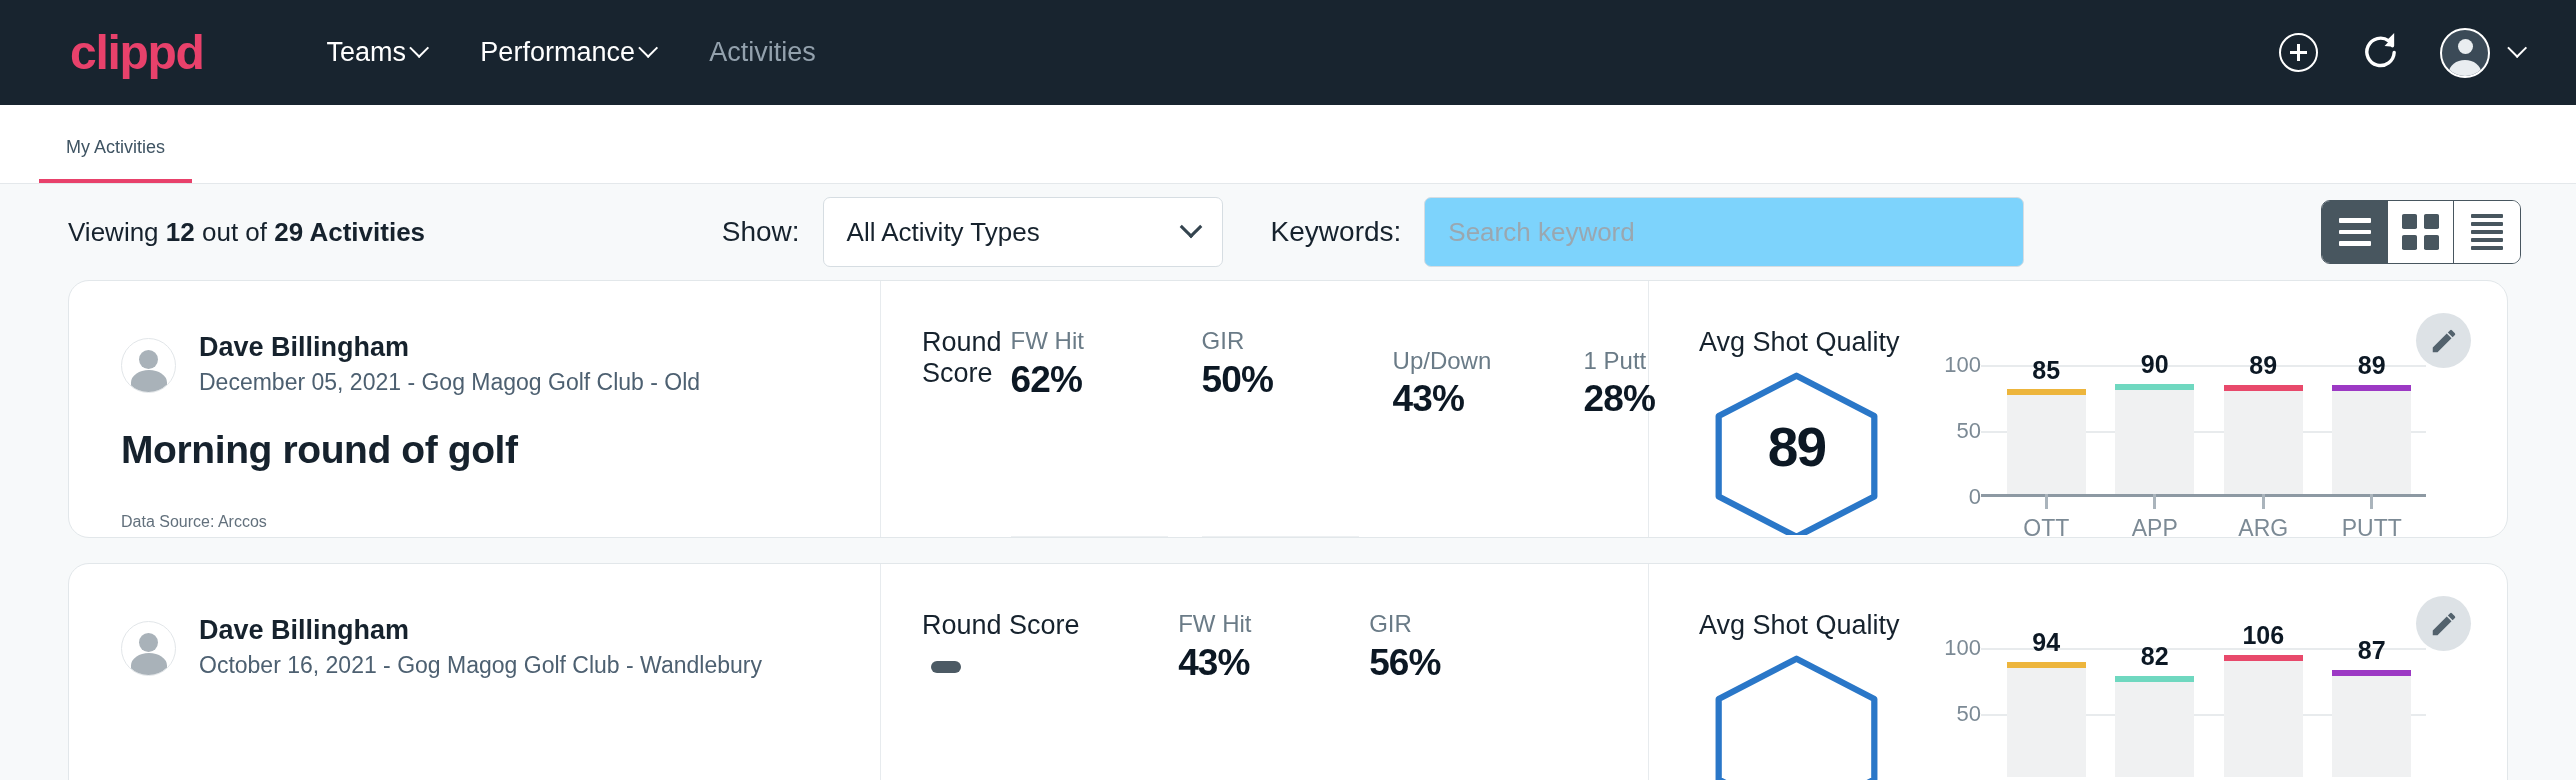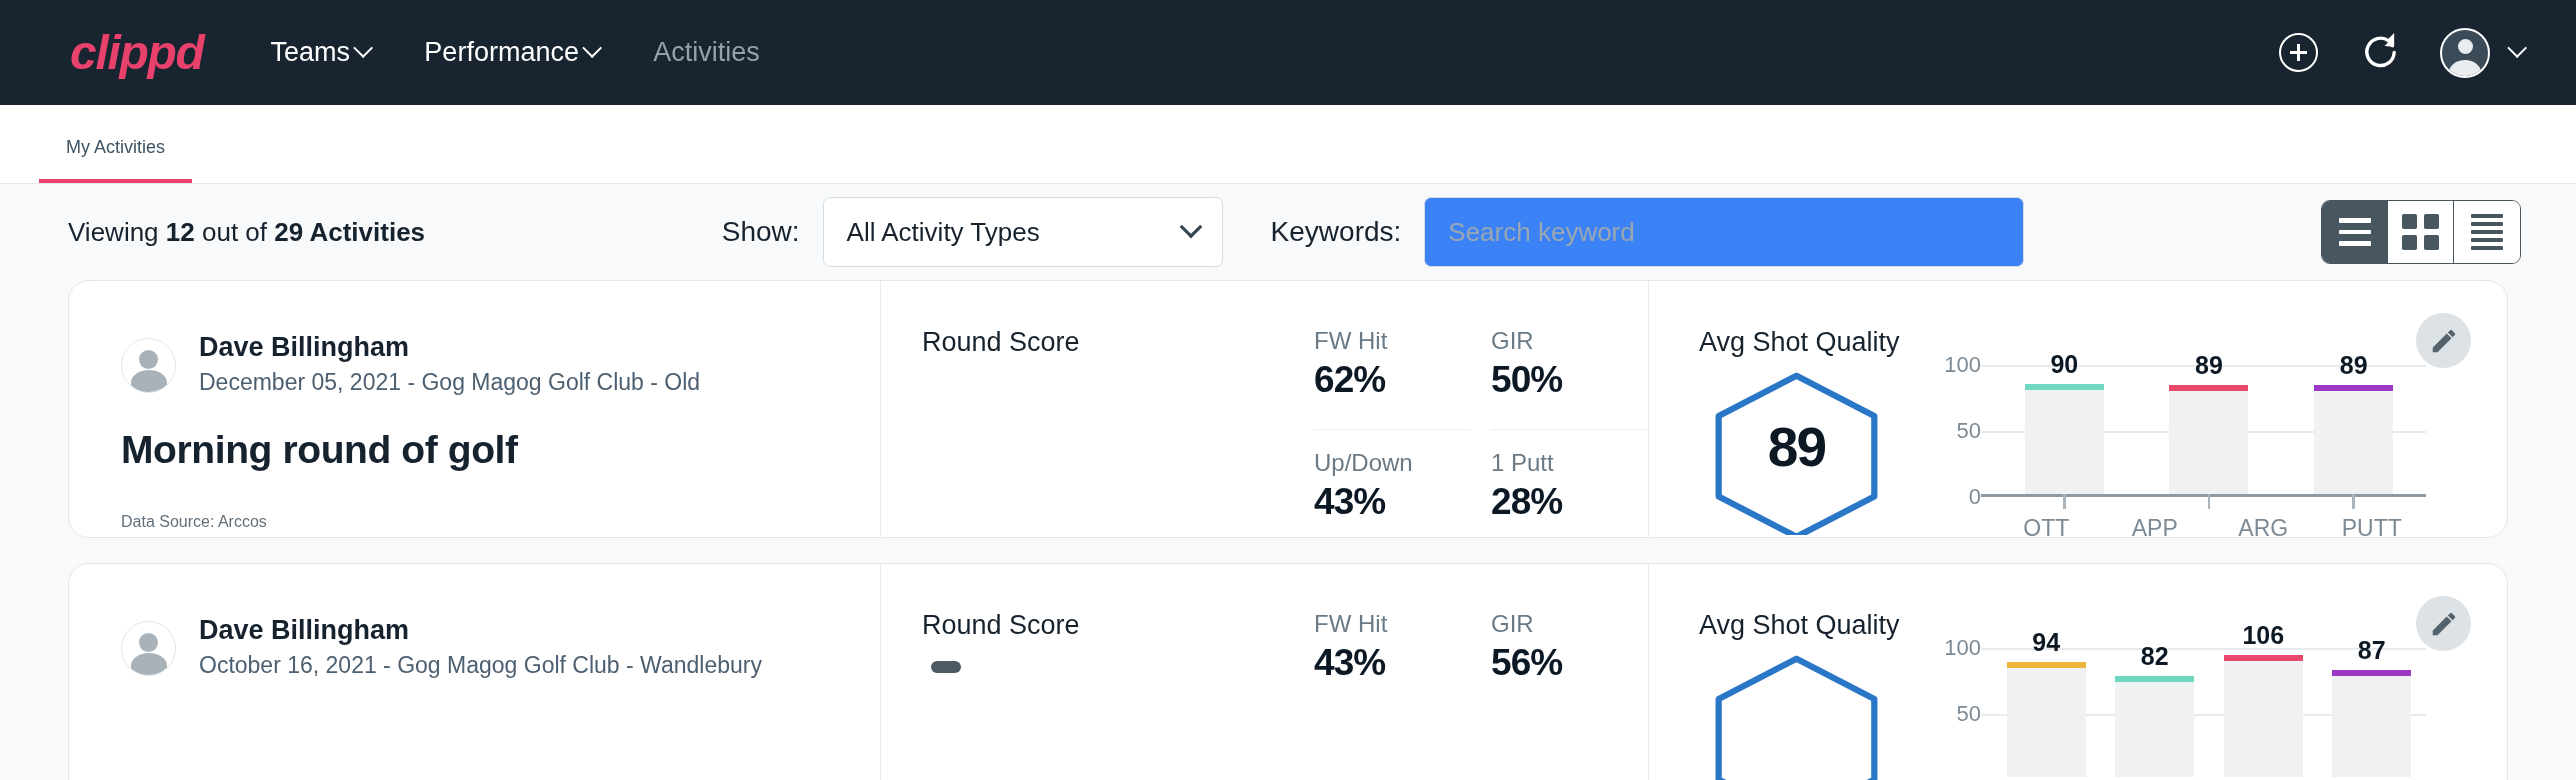--- a/index.html
+++ b/index.html
@@ -17,23 +17,22 @@
     background:#18242f;
     display:flex;
     align-items:center;
     padding:0 52px 0 70px;
   }
   .logo {
     font-size:48px;
     font-weight:700;
     color:#e8416b;
     letter-spacing:-1.3px;
-    margin-right:40px;
+    margin-right:96px;
     line-height:1;
-    font-style:italic;
   }
   .nav-items { display:flex; align-items:center; gap:0; }
   .nav-item {
     display:flex; align-items:center; gap:6px;
     color:#ffffff;
     font-size:27px;
     padding:0 27px;
     cursor:pointer;
     white-space:nowrap;
   }
@@ -127,21 +126,21 @@
   }
   .select .sel-chev {
     margin-left:auto;
     width:16px; height:16px;
     border-right:3.6px solid #34444f;
     border-bottom:3.6px solid #34444f;
     transform:rotate(45deg) translate(-3.6px,-3.6px);
   }
   .keyinput {
     width:600px; height:70px;
-    background:#3b82f6;
+    background:#7dd3fc;
     border:0.9px solid #d6dde2;
     border-radius:7.1px;
     padding:0 23px;
     font-size:26px; color:#16222d;
     font-family:inherit;
     outline:none;
   }
   .keyinput::placeholder { color:#9aa7b0; }
   .spacer-m { width:48px; }
 
@@ -223,21 +222,21 @@
   .rs-badge {
     background:#4c5a64; color:#ffffff;
     font-size:25px; font-weight:700;
     border-radius:7.1px;
     padding:6.2px 15px;
     align-self:flex-start;
     margin:14.3px 0 0 9px;
   }
   .rs-holes { font-size:26px; color:#16222d; margin:0 0 12.5px 12.5px; }
 
-  .kpis { display:grid; grid-template-columns:1fr 1fr; column-gap:20px; margin-left:9px; }
+  .kpis { display:grid; grid-template-columns:1fr 1fr 1fr 1fr; column-gap:34px; margin-left:9px; }
   .kpi { width:157px; }
   .kpi-l { font-size:24px; color:#6a7b87; }
   .kpi-v { font-size:37px; font-weight:700; color:#0c1824; margin-top:3.6px; letter-spacing:-0.9px; }
   .kpi-top { padding-bottom:14.3px; border-bottom:1.8px solid #edf0f2; }
   .kpi-bot { padding-top:19.6px; }
 
   .card-right { flex:1; padding:46px 0 0 50px; position:relative; }
   .asq-label { font-size:27px; color:#16222d; }
   .asq-row { display:flex; align-items:flex-start; margin-top:7.1px; }
   .hexwrap { width:195px; position:relative; flex:0 0 auto; }
@@ -432,20 +431,26 @@
                 <div class="ytick" style="top: 132px;">0</div>
                 <div class="ytick" style="top: 66px;">50</div>
                 <div class="ytick" style="top: 0px;">100</div>
               </div>
               <div class="plot">
                 <div class="gline" style="top: 66px;"></div>
                 <div class="gline" style="top: 0px;"></div>
                 <div class="baseline"></div>
                 <div class="bars-area">
                   <div class="bar-col">
+                    <div class="bar-val" style="bottom: 109px;">85</div>
+                    <div class="bar-cap" style="background: rgb(237, 181, 60);"></div>
+                    <div class="bar-body" style="height: 99px;"></div>
+                    <div class="tickmark"></div>
+                  </div>
+                  <div class="bar-col">
                     <div class="bar-val" style="bottom: 115px;">90</div>
                     <div class="bar-cap" style="background: rgb(111, 216, 192);"></div>
                     <div class="bar-body" style="height: 104px;"></div>
                     <div class="tickmark"></div>
                   </div>
                   <div class="bar-col">
                     <div class="bar-val" style="bottom: 114px;">89</div>
                     <div class="bar-cap" style="background: rgb(232, 73, 107);"></div>
                     <div class="bar-body" style="height: 103px;"></div>
                     <div class="tickmark"></div>

